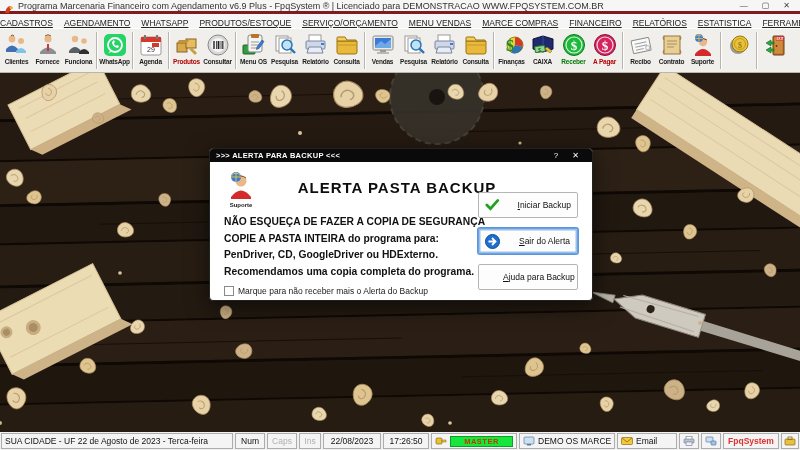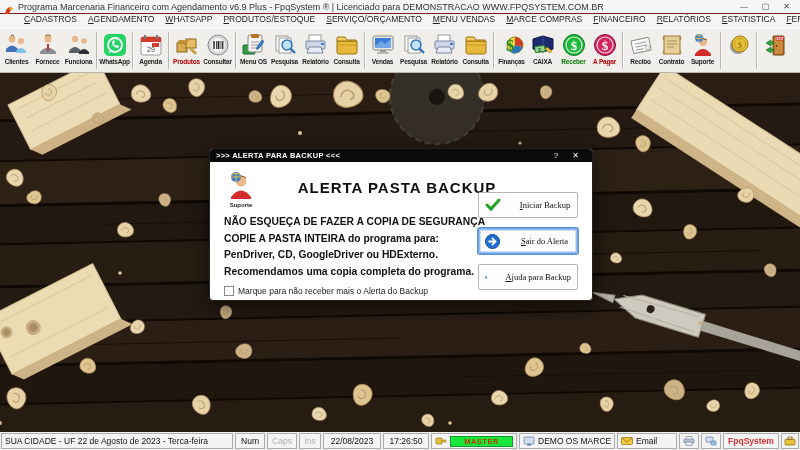--- a/index.html
+++ b/index.html
@@ -2,29 +2,29 @@
 <html><head>
 <meta charset="utf-8">
 <style>
   * { margin:0; padding:0; box-sizing:border-box; }
   html,body { width:800px; height:450px; overflow:hidden; background:#000; }
   body { font-family:"Liberation Sans", sans-serif; }
   .window { position:absolute; inset:0; width:800px; height:450px; background:#f0f0f0; }
 
   
   .titlebar { position:absolute; top:0; left:0; right:0; height:14px; background:#f6f6f6;
-    display:flex; align-items:center; padding:0 4px; border-bottom:1px solid #7f1d1d; }
+    display:flex; align-items:center; padding:0 4px; border-bottom:3px solid #7f1d1d; }
   .app-icon { width:10px; height:10px; margin-right:4px; flex:none; }
   .title-text { font-size:9px; color:#333; white-space:nowrap; overflow:hidden; flex:1; }
   .win-controls { display:flex; gap:14px; padding-right:6px; }
   .win-controls span { font-size:8px; color:#444; line-height:14px; cursor:default; }
 
   
   .menubar { position:absolute; top:14px; left:0; right:0; height:14px; background:#f6f6f6;
-    display:flex; align-items:flex-start; gap:11px; padding:0 24px; font-size:8.5px; color:#222; }
+    display:flex; align-items:flex-end; gap:11px; padding:0 0; font-size:8.5px; color:#222;text-decoration:underline; }
   .menu-item { white-space:nowrap; display:inline-block; }
   .menu-item::first-letter { text-decoration:underline; }
 
   
   .toolbar { position:absolute; top:28px; left:0; right:0; height:45px; background:#f0efec;
     border-top:1px solid #fff; border-bottom:1px solid #b9b6af;
     display:flex; align-items:stretch; padding:1px 1px; }
   .tbtn { width:31px; flex:none; display:flex; flex-direction:column; align-items:center;
     justify-content:flex-start; padding-top:2px; cursor:pointer; }
   .tbtn .ticon { height:26px; display:flex; align-items:center; justify-content:center; }
@@ -53,21 +53,21 @@
   .support-badge .cap { font-size:6px; font-weight:bold; color:#222; display:block; margin-top:-1px; }
   .dlg-heading { position:absolute; left:62px; top:17px; width:250px; text-align:center;
     font-size:15px; font-weight:bold; color:#0d0d0d; letter-spacing:1px; white-space:nowrap; }
   .dlg-lines { position:absolute; left:14px; top:52px; width:290px; }
   .dlg-lines div { font-size:10.3px; font-weight:bold; color:#111; line-height:16.5px; white-space:nowrap; }
   .dlg-check { position:absolute; left:14px; top:124px; display:flex; align-items:center; gap:4px; cursor:pointer; }
   .dlg-check .box { width:10px; height:10px; border:1px solid #8a8a8a; background:#fff; flex:none; }
   .dlg-check .clabel { font-size:8.5px; color:#222; white-space:nowrap; }
   .dlg-buttons { position:absolute; left:268px; top:30px; width:100px; }
   .dlg-btn { width:100px; height:26px; background:#fdfdfd; border:1px solid #b5b5b5; border-radius:2px;
-    display:flex; align-items:center; gap:18px; padding:0 6px; margin-bottom:10px; cursor:pointer;font-family:Liberation Serif, serif; }
+    display:flex; align-items:center; gap:18px; padding:0 6px; margin-bottom:10px; cursor:pointer; }
   .dlg-btn .blabel { font-size:8.5px; color:#111; flex:1; text-align:center; white-space:nowrap; display:inline-block; }
   .dlg-btn .blabel::first-letter { text-decoration:underline; }
   .dlg-btn.focused { border-color:#6ea1e0; box-shadow:0 0 0 1.5px #9cc0ea inset, 0 0 0 1px #5a96dd; }
 
   
   .statusbar { position:absolute; left:0; right:0; top:432px; height:18px; background:#f0f0f0;
     display:flex; align-items:stretch; gap:2px; padding:1px 1px; font-size:8.5px; color:#111; }
   .seg { border:1px solid #adadad; background:#f4f4f4; display:flex; align-items:center;
     padding:0 3px; white-space:nowrap; overflow:hidden; }
   .seg.grow { flex:1; }

